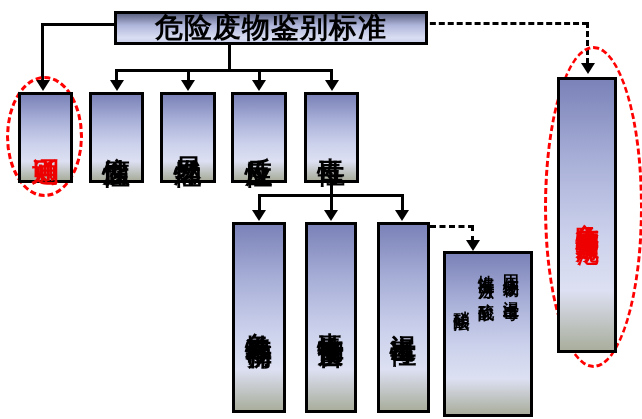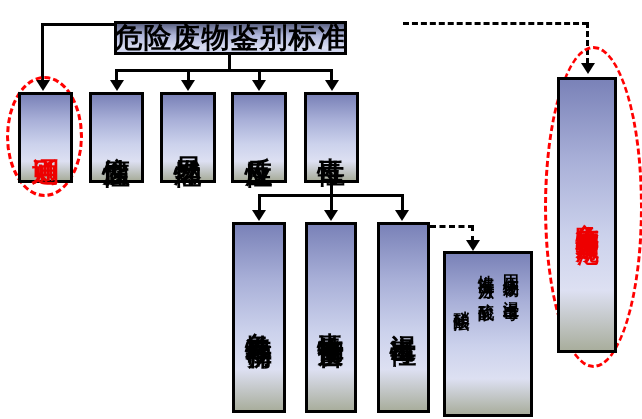--- a/index.html
+++ b/index.html
@@ -81,21 +81,21 @@
   <div class="arrow" style="left:324px;top:210px"></div>
   <div class="arrow" style="left:395px;top:210px"></div>
 
   <div class="hline dash-h" style="left:430px;top:225px;width:44px"></div>
   <div class="vline dash-v" style="left:471px;top:225px;height:17px"></div>
   <div class="arrow" style="left:466px;top:240px"></div>
 
   <div class="ellipse" style="left:6px;top:76px;width:77px;height:121px"></div>
   <div class="ellipse" style="left:544px;top:46px;width:99px;height:322px"></div>
 
-  <div class="box title" style="left:114px;top:21px;width:233px;height:34px">
+  <div class="box title" style="left:114px;top:11px;width:314px;height:34px">
     <span class="htext">危险废物鉴别标准</span>
   </div>
 
   <div class="box" style="left:18px;top:92px;width:55px;height:91px">
     <span class="vtext fs27 red">通则</span>
   </div>
 
   <div class="box" style="left:89px;top:92px;width:55px;height:91px">
     <span class="vtext fs27">腐蚀性</span>
   </div>

